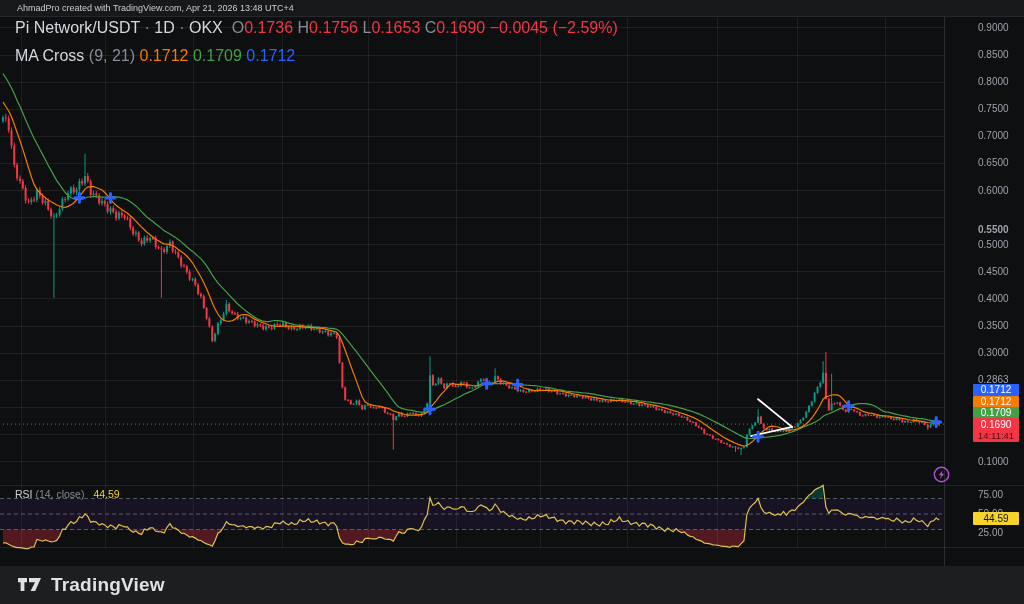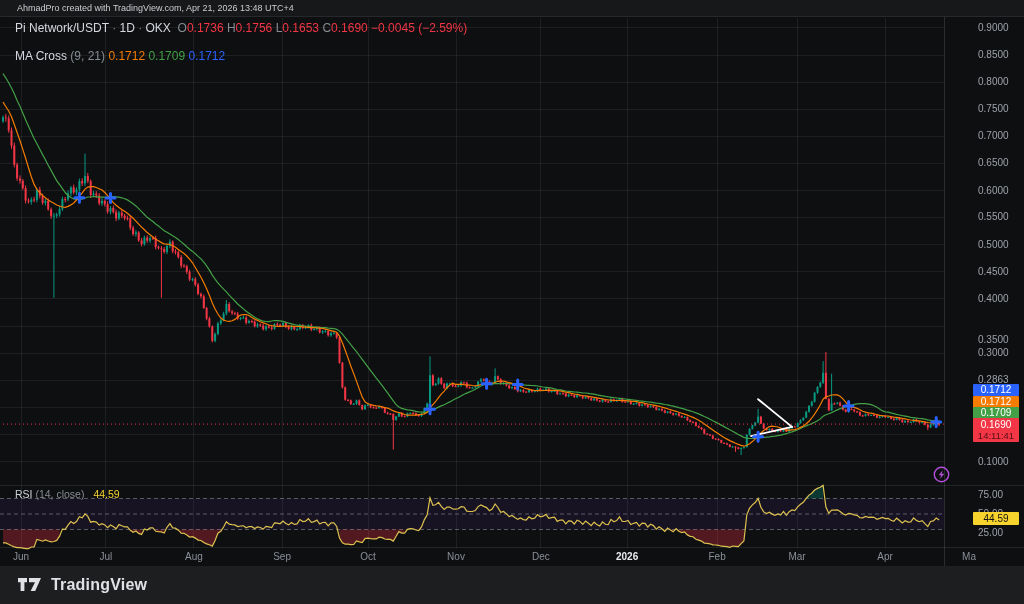--- a/index.html
+++ b/index.html
@@ -2,21 +2,21 @@
 <html><head>
 <meta charset="utf-8">
 <style>
   html,body{margin:0;padding:0;background:#0e0f11;width:1024px;height:604px;overflow:hidden;
     font-family:"Liberation Sans",sans-serif;}
   #app{position:relative;width:1024px;height:476px;background:#0e0f11;}
   #chart-svg{position:absolute;left:0;top:0;z-index:1;}
   .topbar{position:absolute;left:0;top:0;width:1024px;height:17px;background:#17181a;
     border-bottom:1px solid #26282c;z-index:6;color:#c9ccd1;font-size:9px;line-height:17px;
     padding-left:17px;box-sizing:border-box;white-space:nowrap;}
-  .legend{position:absolute;left:15px;top:21px;z-index:4;font-size:12px;color:#d5d8df;
+  .legend{position:absolute;left:15px;top:21px;z-index:4;font-size:16px;color:#d5d8df;
     line-height:14px;white-space:nowrap;}
   .legend .dim{color:#868b94;}
   .legend .red{color:#f23645;}
   .legend .row2{margin-top:14px;}
   .v-fast{color:#f57c00;} .v-slow{color:#43a047;} .v-cross{color:#2962ff;}
   .rsi-legend{position:absolute;left:15px;top:488px;z-index:4;font-size:10.5px;color:#cfd3da;white-space:nowrap;}
   .rsi-legend .dim{color:#868b94;}
   .rsi-legend .val{color:#f6d32d;margin-left:6px;}
   .sep-h{position:absolute;left:0;width:1024px;height:1px;background:rgba(255,255,255,0.09);z-index:2;}
   .sep-v{position:absolute;top:17px;left:944px;width:1px;height:549px;background:rgba(255,255,255,0.12);z-index:2;}
@@ -26,21 +26,21 @@
   .plabel.last{height:24px;line-height:11px;padding-top:1px;box-sizing:border-box;}
   .plabel .cd{color:rgba(55,8,12,0.85);font-size:9.5px;}
   .rsi-vlabel{position:absolute;left:973px;width:46px;height:13px;z-index:3;background:#f6d32d;color:#131313;
     font-size:10px;line-height:13px;text-align:center;border-radius:1px;}
   .time-axis{position:absolute;left:0;top:548px;width:1024px;height:18px;z-index:2;}
   .tlabel{position:absolute;top:2px;transform:translateX(-50%);font-size:10px;color:#8b8f98;line-height:14px;}
   .tlabel.year{color:#e8eaed;font-weight:bold;}
   .bottombar{position:absolute;left:0;top:566px;width:1024px;height:38px;background:#1d1e20;z-index:6;
     display:flex;align-items:center;}
   .brand{display:flex;align-items:center;margin-left:18px;}
-  .brand-word{color:#dfe1e5;font-size:16px;font-weight:bold;margin-left:8px;letter-spacing:0.2px;}
+  .brand-word{color:#dfe1e5;font-size:19px;font-weight:bold;margin-left:8px;letter-spacing:0.2px;}
   .flash-btn{position:absolute;left:929px;top:462px;width:25px;height:25px;z-index:3;cursor:pointer;}
 </style>
 </head>
 <body>
 <div id="app">
 
   <svg id="chart-svg" width="1024" height="604" viewBox="0 0 1024 604">
       <line x1="0" x2="944" y1="461.5" y2="461.5" stroke="rgba(255,255,255,0.07)" stroke-width="1" shape-rendering="crispEdges"></line>
       <line x1="0" x2="944" y1="434.4" y2="434.4" stroke="rgba(255,255,255,0.07)" stroke-width="1" shape-rendering="crispEdges"></line>
       <line x1="0" x2="944" y1="407.3" y2="407.3" stroke="rgba(255,255,255,0.07)" stroke-width="1" shape-rendering="crispEdges"></line>
@@ -803,58 +803,44 @@
   <div class="sep-v"></div>
 
   <div id="price-ticks">
       <div class="tick" style="top: 21.9px; text-align: right;">0.9000</div>
       <div class="tick" style="top: 49px;">0.8500</div>
       <div class="tick" style="top: 76.1px;">0.8000</div>
       <div class="tick" style="top: 103.2px;">0.7500</div>
       <div class="tick" style="top: 130.3px;">0.7000</div>
       <div class="tick" style="top: 157.4px;">0.6500</div>
       <div class="tick" style="top: 184.5px;">0.6000</div>
-      <div class="tick" style="top: 211px;">0.5500</div>
+      <div class="tick" style="top: 224px; font-weight: bold;">0.5500</div>
       <div class="tick" style="top: 238.7px;">0.5000</div>
       <div class="tick" style="top: 265.8px;">0.4500</div>
       <div class="tick" style="top: 292.9px;">0.4000</div>
-      <div class="tick" style="top: 320px; margin-top: 14px;">0.3500</div>
+      <div class="tick" style="top: 320px;">0.3500</div>
       <div class="tick" style="top: 347.1px; text-align: center;">0.3000</div>
       <div class="tick" style="top: 374.2px;">0.2863</div>
       <div class="tick" style="top: 455.5px;">0.1000</div>
     </div>
   <div id="rsi-ticks">
       <div class="tick" style="top: 488.6px;">75.00</div>
       <div class="tick" style="top: 508px;">50.00</div>
       <div class="tick" style="top: 527.4px;">25.00</div>
     </div>
 
   <div class="plabel" style="top:384px;background:#2962ff">0.1712</div>
   <div class="plabel" style="top:396px;background:#f57c00">0.1712</div>
   <div class="plabel" style="top:407px;background:#43a047">0.1709</div>
   <div class="plabel last" style="top:418px;background:#f23645">
     <div>0.1690</div>
     <div class="cd">14:11:41</div>
   </div>
   <div class="rsi-vlabel" style="top:511.5px">44.59</div>
 
-  <div class="time-axis" id="time-axis">
-      <div class="tlabel" style="left: 21.1px;">Jun</div>
-      <div class="tlabel" style="left: 105.9px;">Jul</div>
-      <div class="tlabel" style="left: 193.9px;">Aug</div>
-      <div class="tlabel" style="left: 282.1px;">Sep</div>
-      <div class="tlabel" style="left: 368.1px;">Oct</div>
-      <div class="tlabel" style="left: 456px;">Nov</div>
-      <div class="tlabel" style="left: 540.9px;">Dec</div>
-      <div class="tlabel year" style="left: 627.1px;">2026</div>
-      <div class="tlabel" style="left: 717.1px;">Feb</div>
-      <div class="tlabel" style="left: 797.1px;">Mar</div>
-      <div class="tlabel" style="left: 885.1px;">Apr</div>
-      <div class="tlabel" style="left: 969px;">Ma</div>
-    </div>
 
   <div class="flash-btn">
     <svg width="25" height="25" viewBox="0 0 25 25">
       <circle cx="12.5" cy="12.5" r="7.2" fill="none" stroke="#b14fd8" stroke-width="1.4"></circle>
       <path d="M13.6 8.2 L9.8 13.2 H12.2 L10.9 17 L15.3 11.7 H12.8 Z" fill="#b14fd8"></path>
     </svg>
   </div>
 
   <div class="bottombar">
     <div class="brand">

